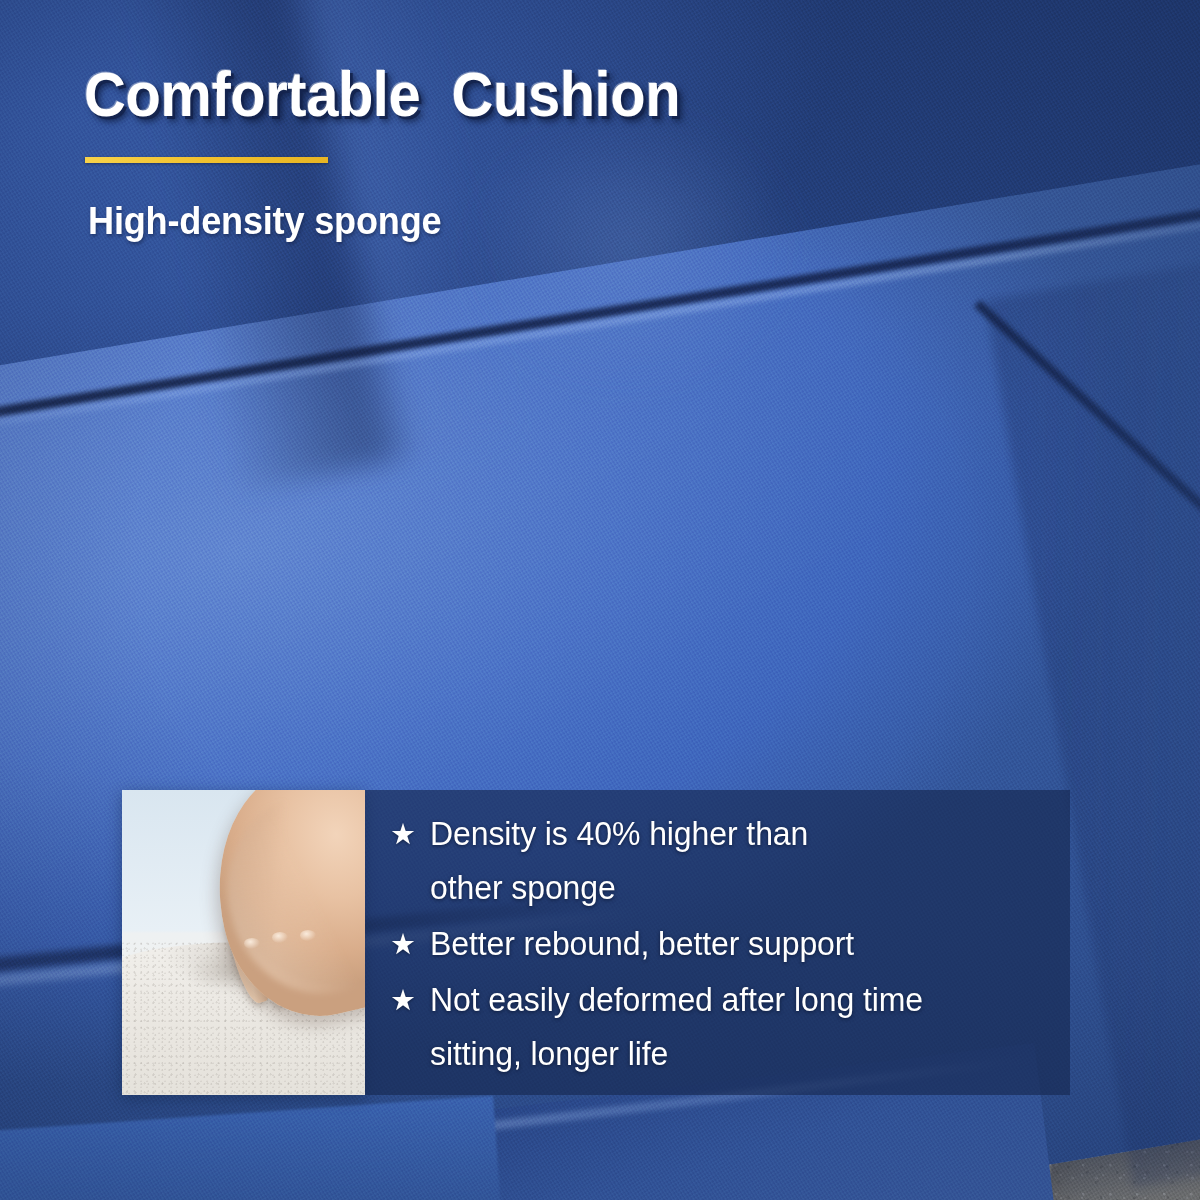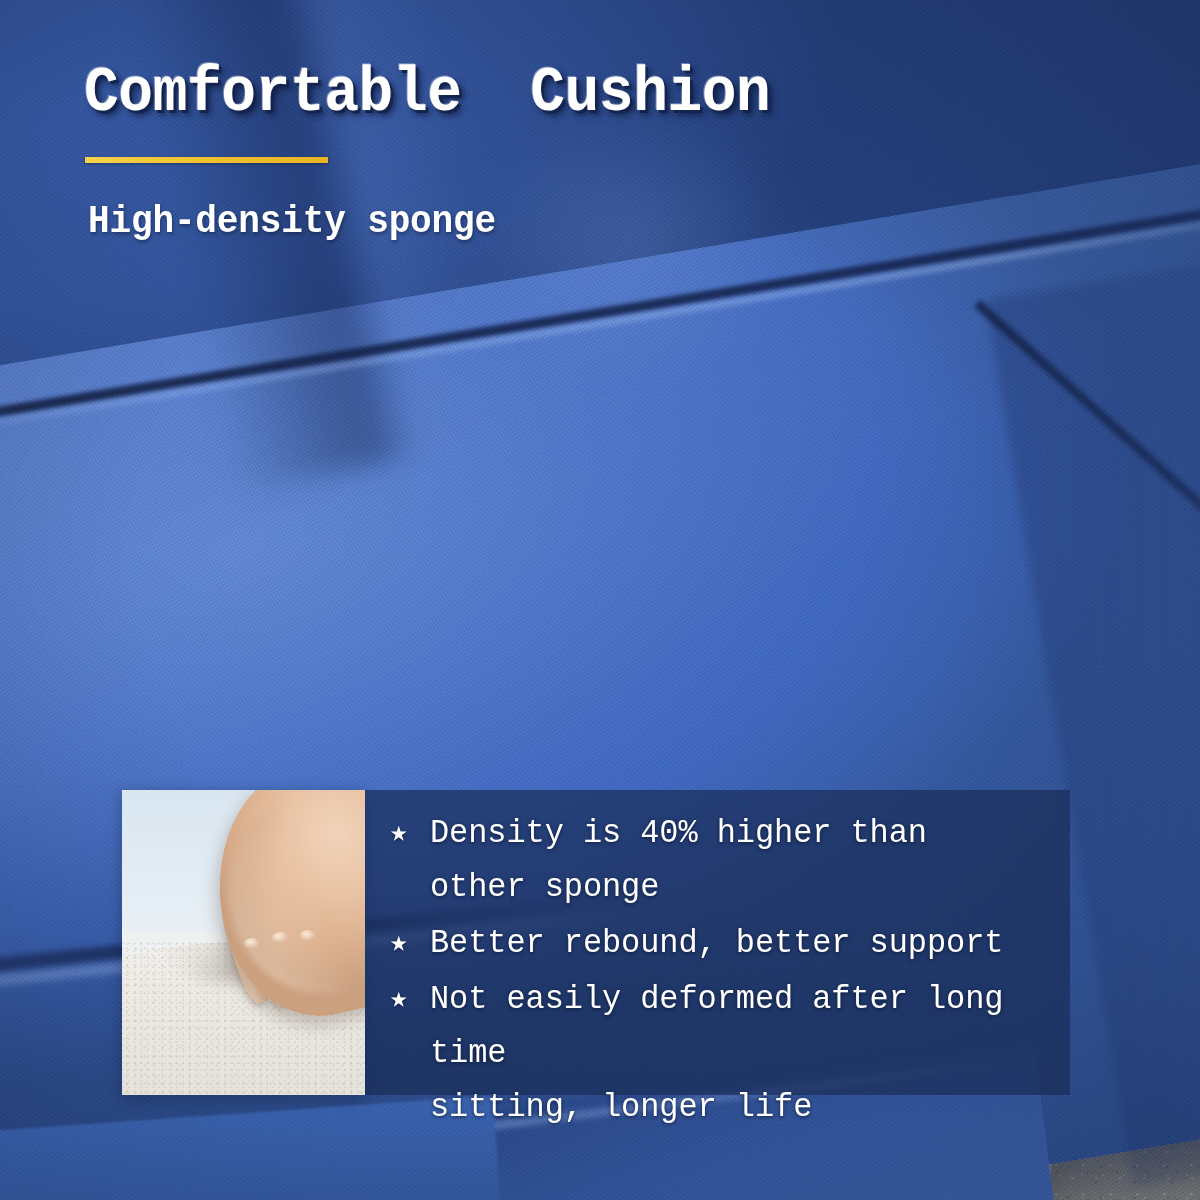--- a/index.html
+++ b/index.html
@@ -5,21 +5,21 @@
   html, body {
     margin: 0;
     padding: 0;
     background: #0e1a33;
   }
   #stage {
     position: relative;
     width: 1200px;
     height: 1200px;
     overflow: hidden;
-    font-family: Liberation Mono, monospace;
+    font-family: Liberation Sans, sans-serif;
     background: #3a63b8;
     user-select: none;
   }
 
   
   .layer { position: absolute; }
 
   
   #floor {
     inset: 0;

